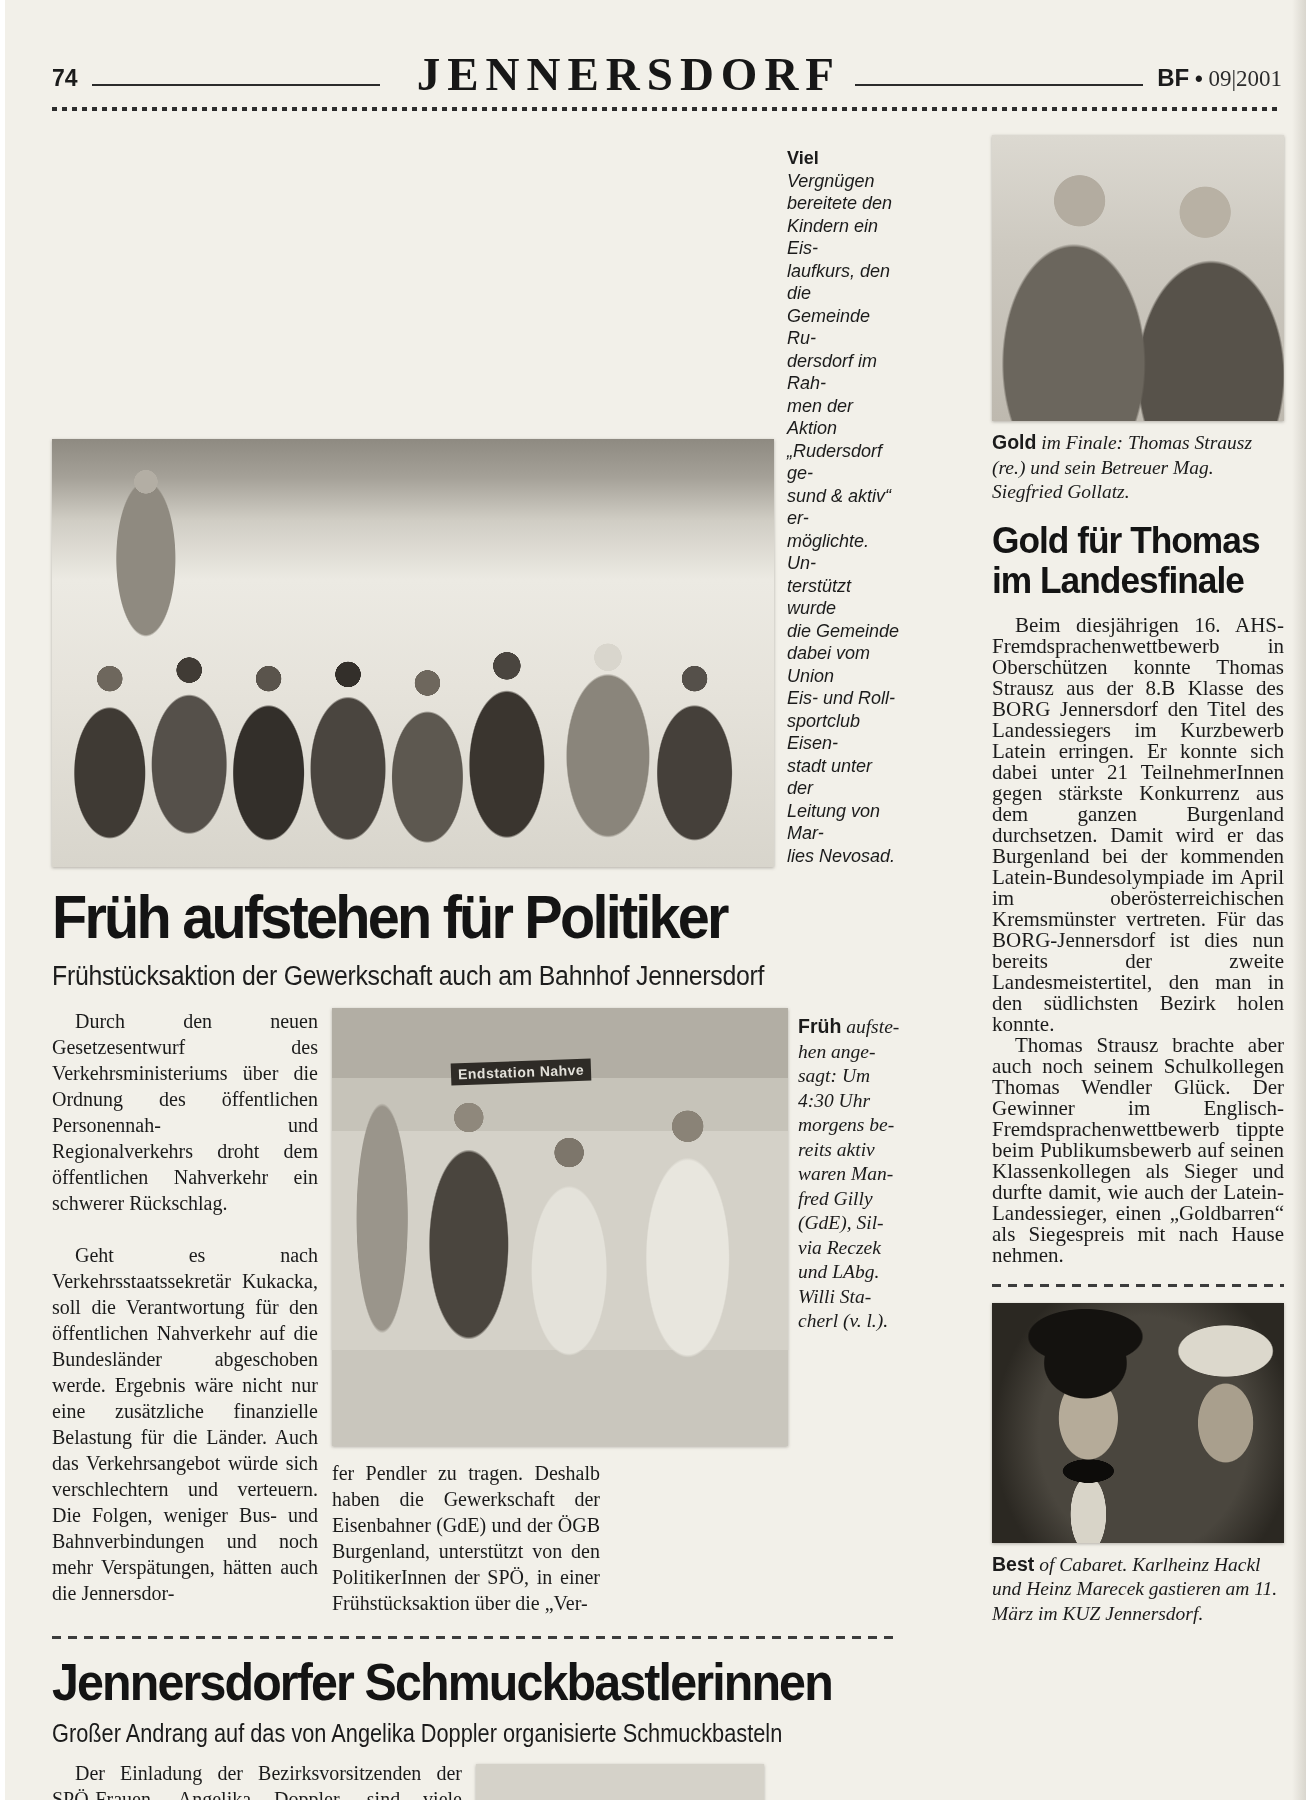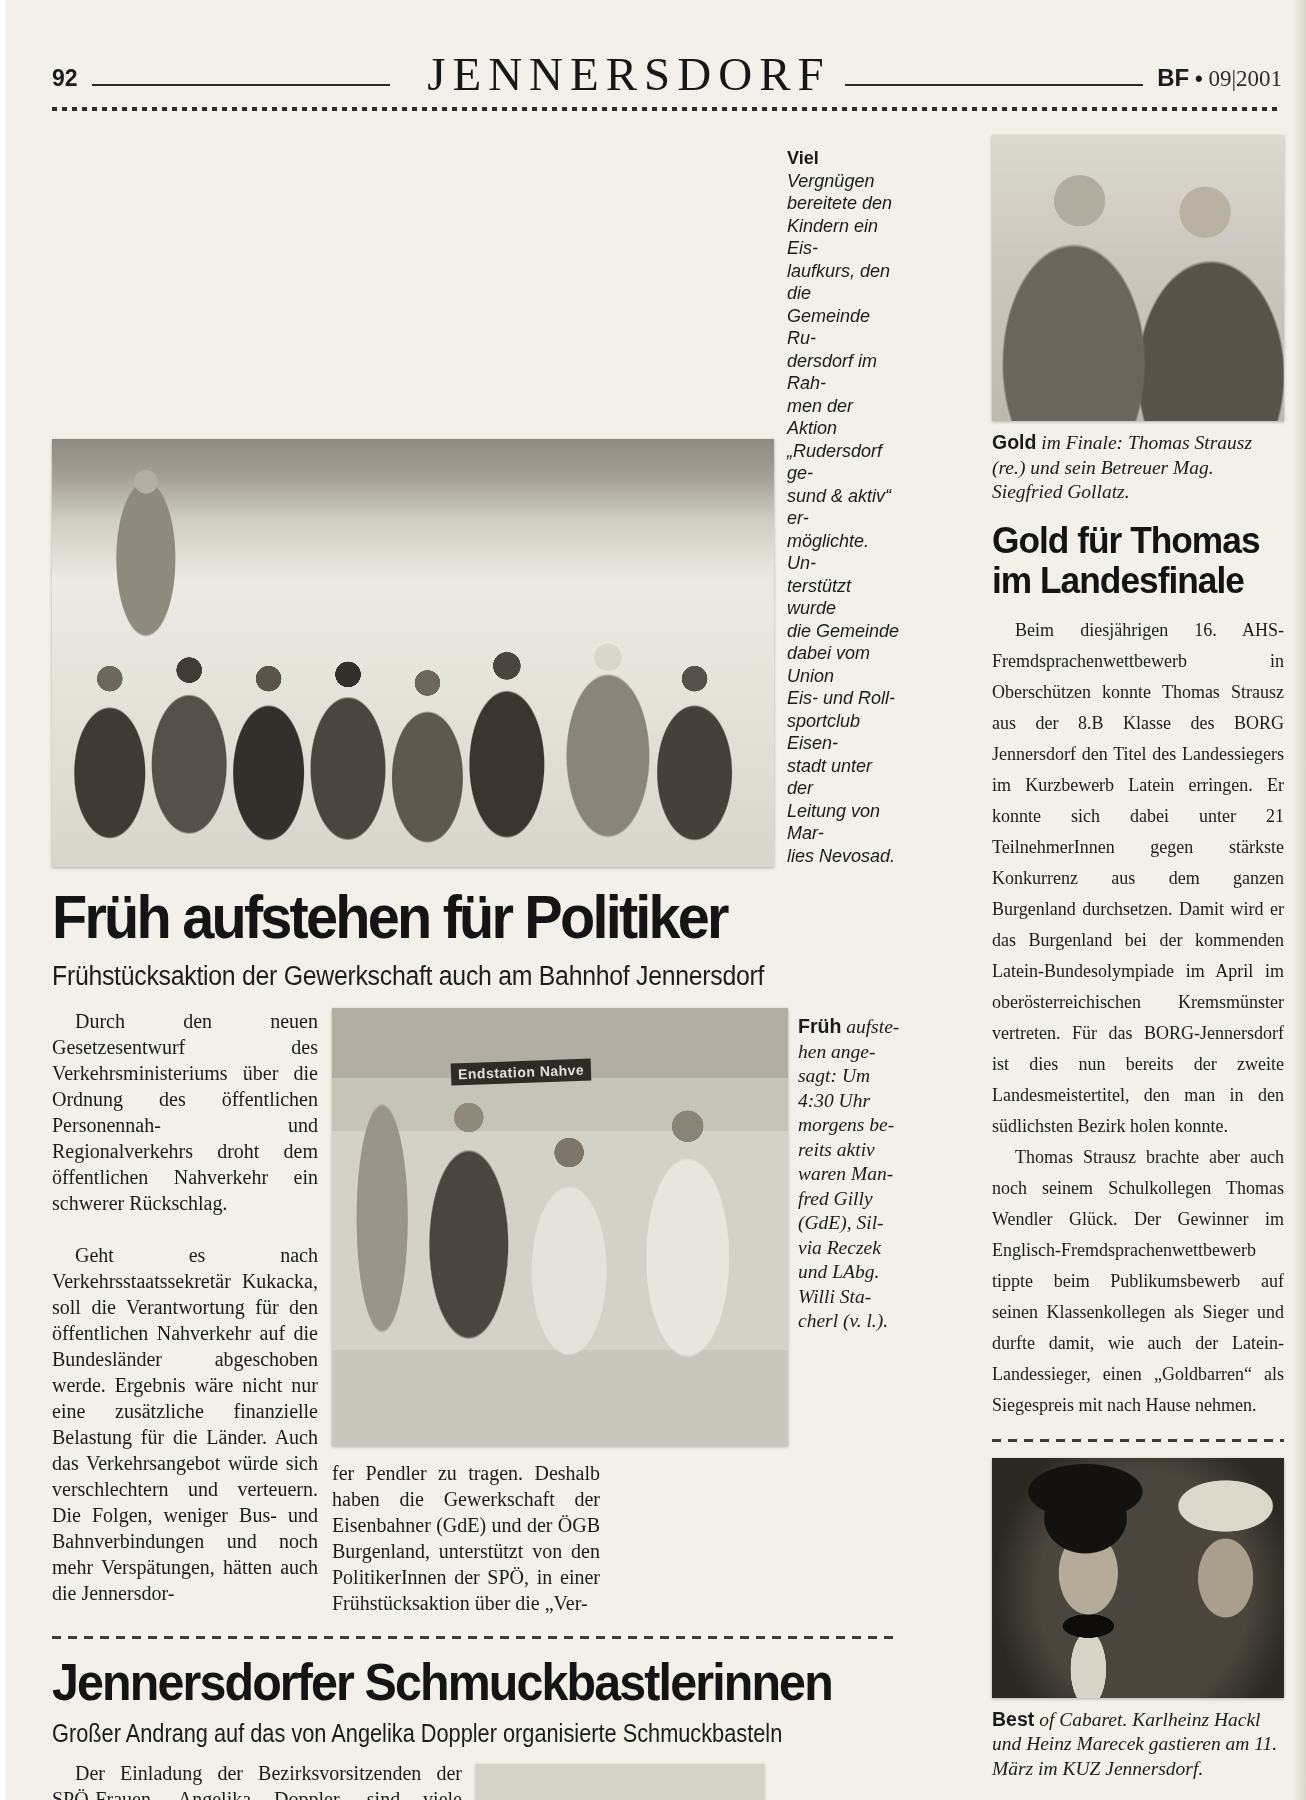--- a/index.html
+++ b/index.html
@@ -10,21 +10,21 @@
     background:
       linear-gradient(90deg, #ffffff 0 5px, #f2f0e9 5px calc(100% - 14px), #d9d6ce 100%);
   }
   .page { padding: 46px 24px 0 52px; }
 
   
   .masthead { display: flex; align-items: flex-end; gap: 14px; height: 52px; }
   .pagenum { font: 700 23px "Liberation Sans", sans-serif; padding-bottom: 6px; }
   .mast-rule { flex: 1; border-bottom: 2.5px solid #2b2b2b; margin-bottom: 12px; }
   .section-title {
-    font-family: "Liberation Serif", serif; font-weight: 400;
+    font-family: "Liberation Serif", serif; font-weight: 700;
     font-size: 47px; letter-spacing: 7px; line-height: 1; color: #171717; margin-left: 23px;
   }
   .issue { font-size: 23px; padding-bottom: 6px; white-space: nowrap; }
   .issue .brand { font: 700 24px "Liberation Sans", sans-serif; }
   .issue .bullet { font: 700 22px "Liberation Sans", sans-serif; }
   .issue .date { font-family: "Liberation Serif", serif; color: #2c2c2c; }
 
   .dotted-rule {
     margin-top: 9px; height: 4px;
     background: repeating-linear-gradient(90deg, #2c2c2c 0 5px, transparent 5px 10px);
@@ -168,21 +168,21 @@
   }
   .caption-gold, .caption-best { margin-top: 9px; }
   .right-headline {
     margin-top: 16px;
     font-family: "Liberation Sans", sans-serif; font-weight: 700;
     font-size: 36px; letter-spacing: -1px; line-height: 40px;
     white-space: pre-line; transform: scaleX(.98); transform-origin: left center;
     color: #141414;
   }
   .right-body { margin-top: 14px; }
-  .right-body p { font-size: 18px; line-height: 31px; text-align: justify; }
+  .right-body p { font-size: 21px; line-height: 21px; text-align: justify; }
   .right-dashed { margin: 18px 0 16px; }
   .photo-cabaret {
     width: 292px; height: 240px;
     background-color: #33302a;
     background-image:
       radial-gradient(ellipse 58px 28px at 32% 14%, #14120f 0 97%, transparent 100%),
       radial-gradient(ellipse 42px 36px at 32% 25%, #14120f 0 97%, transparent 100%),
       radial-gradient(ellipse 30px 42px at 33% 48%, #b5ab99 0 97%, transparent 100%),
       radial-gradient(ellipse 26px 12px at 33% 70%, #0d0c0a 0 97%, transparent 100%),
       radial-gradient(ellipse 18px 38px at 33% 88%, #d8d4c8 0 97%, transparent 100%),
@@ -190,21 +190,21 @@
       radial-gradient(ellipse 28px 40px at 80% 50%, #a99f8d 0 97%, transparent 100%),
       radial-gradient(ellipse 150px 170px at 52% 55%, #4a463e 0 70%, #2b2822 100%);
   }
 </style>
 </head>
 <body>
 
 <div class="page">
 
   <header class="masthead">
-    <span class="pagenum">92</span>
+    <span class="pagenum">74</span>
     <span class="mast-rule"></span>
     <h1 class="section-title">JENNERSDORF</h1>
     <span class="mast-rule"></span>
     <span class="issue"><span class="brand">BF</span> <span class="bullet">•</span> <span class="date">09|2001</span></span>
   </header>
 
   <div class="dotted-rule"></div>
 
   <div class="content">
 

